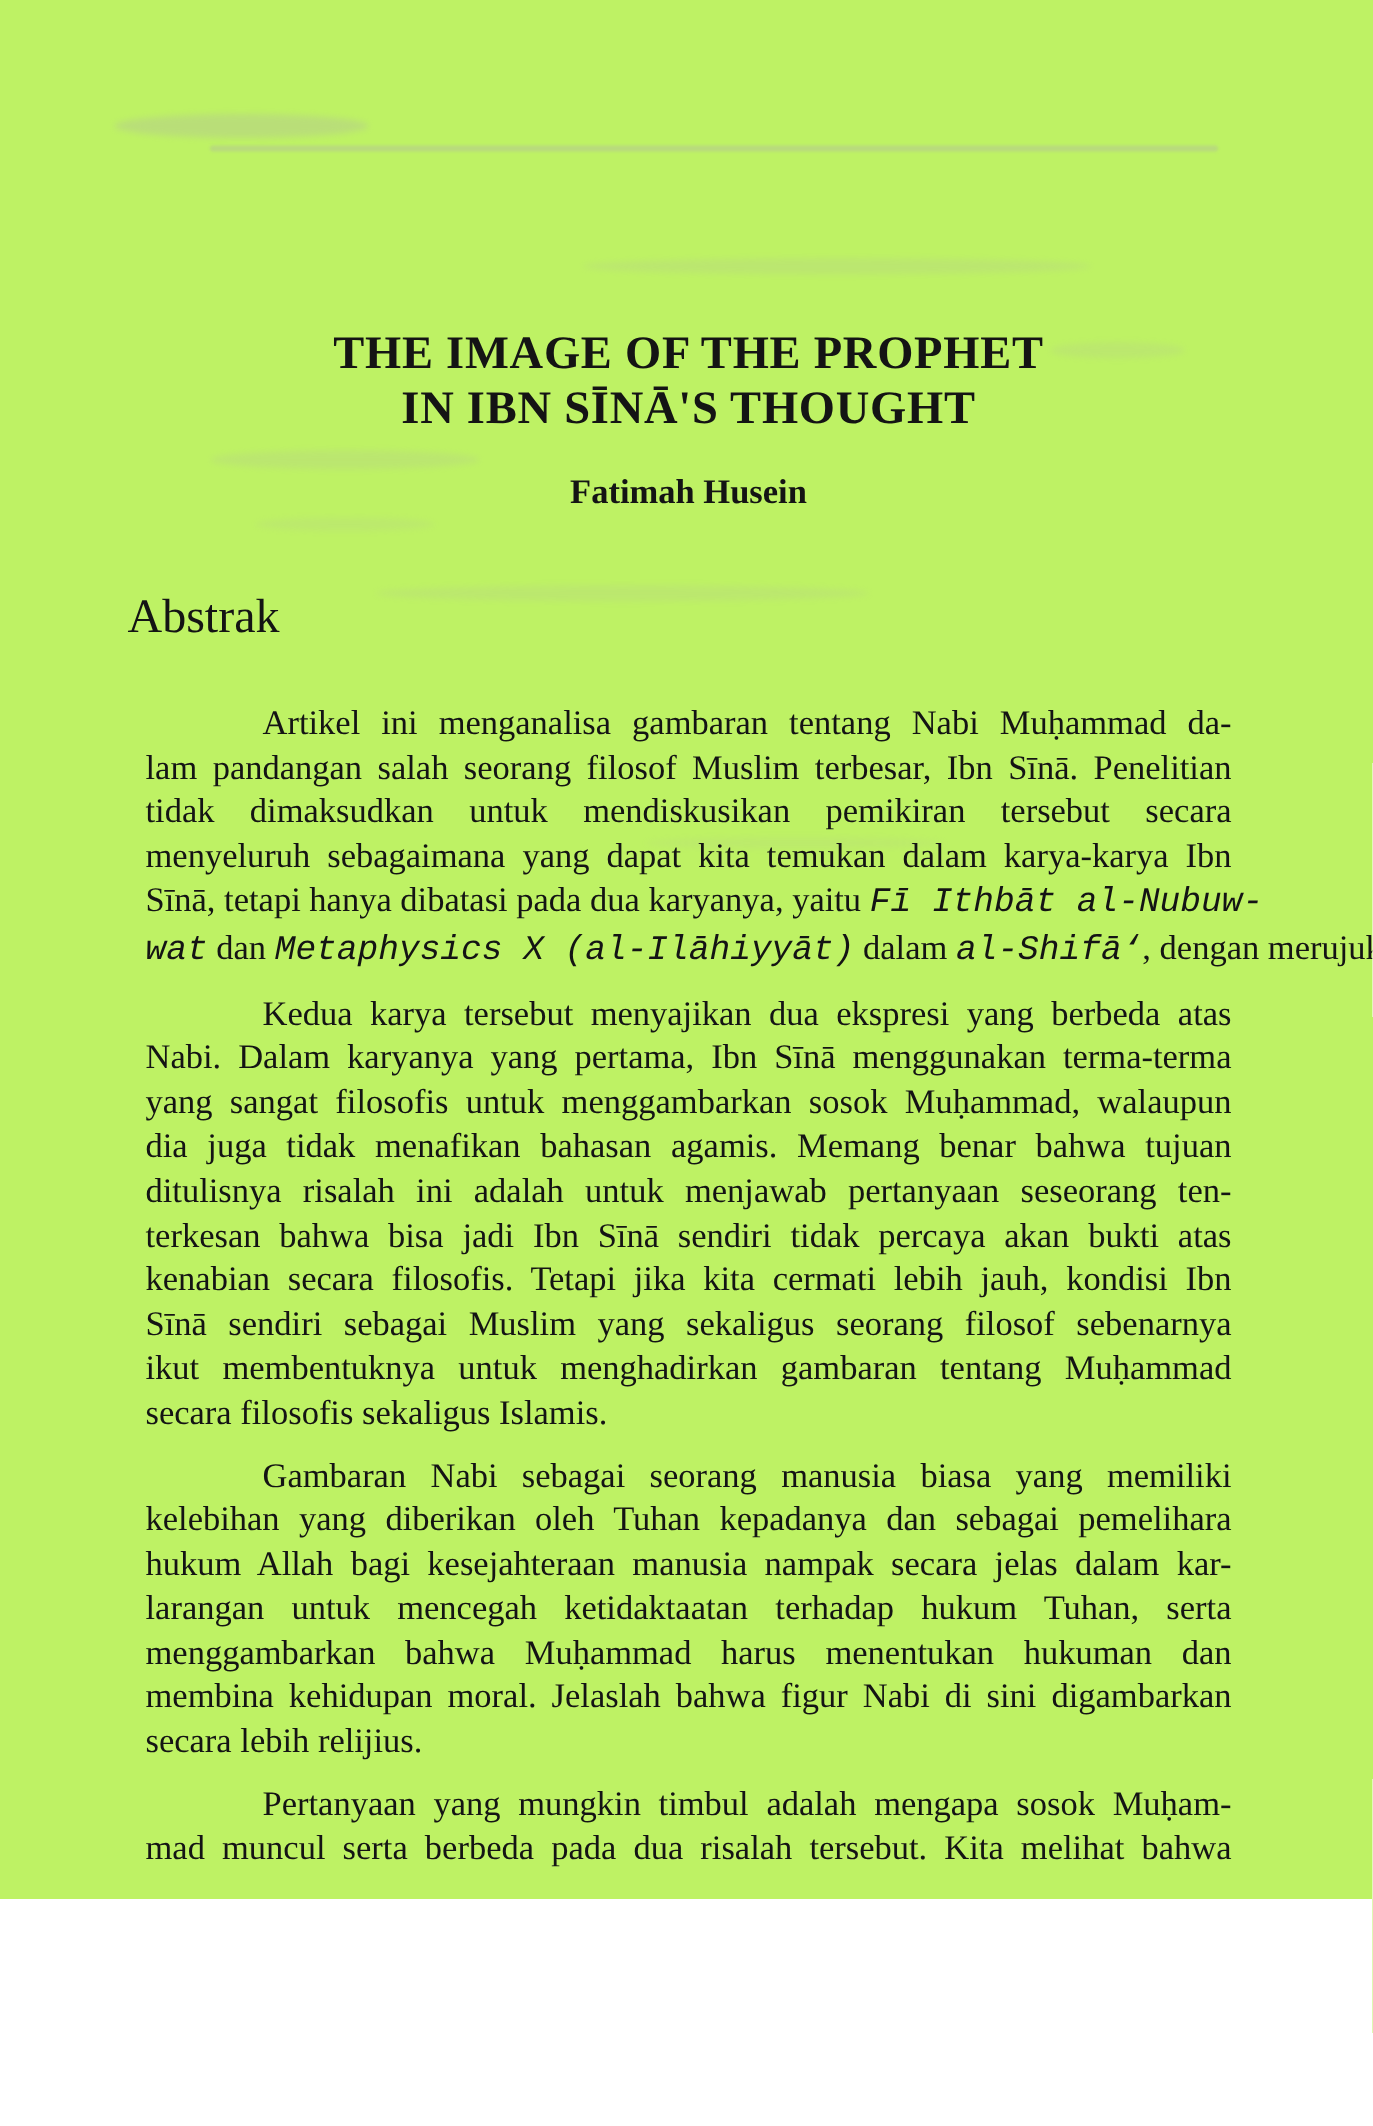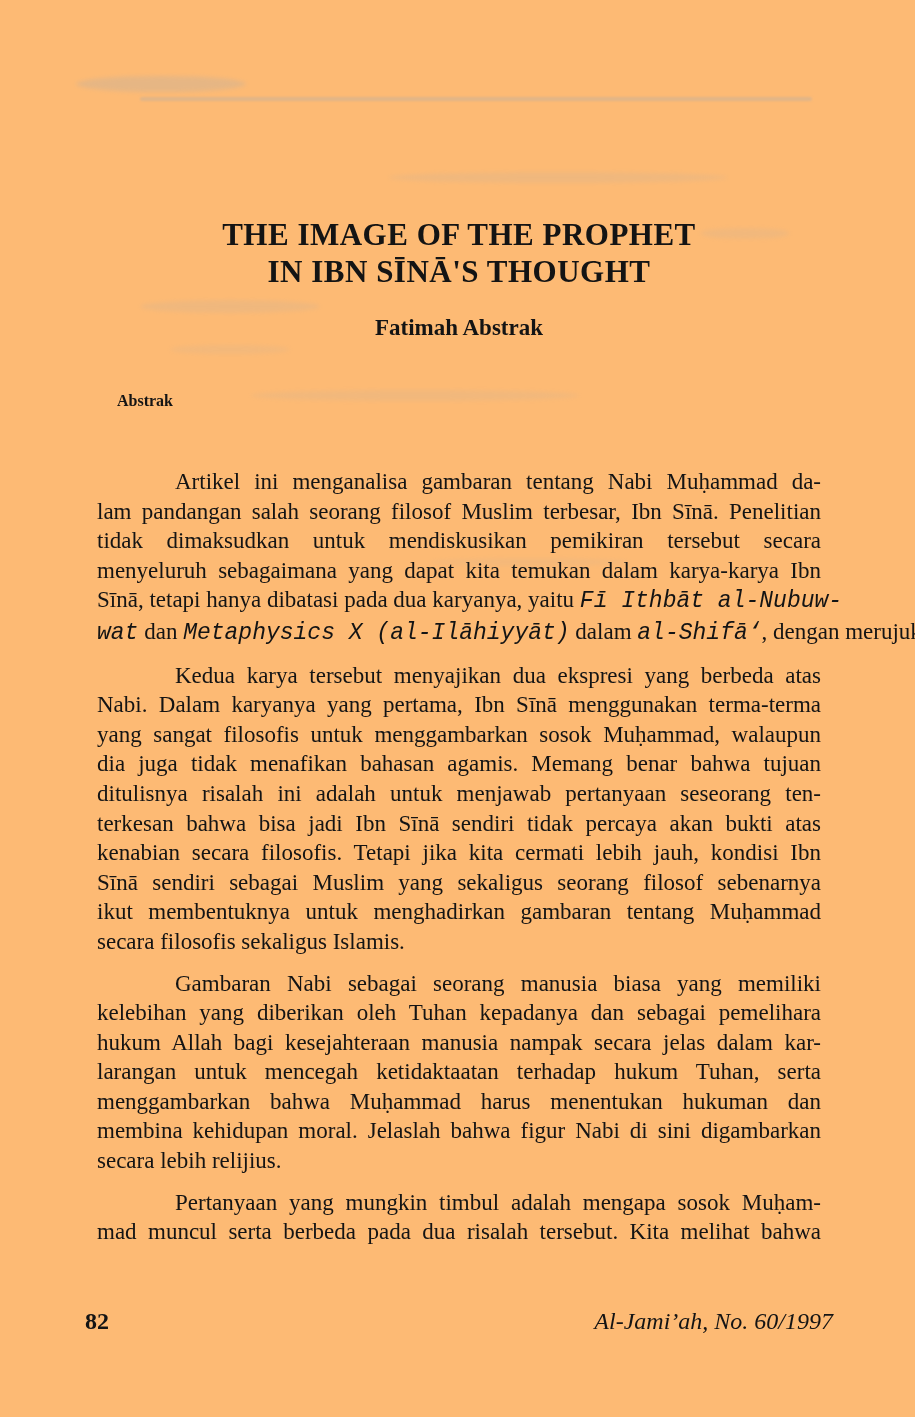--- a/index.html
+++ b/index.html
@@ -3,22 +3,22 @@
 <meta charset="utf-8">
 <style>
   html, body {
     margin: 0;
     padding: 0;
     background: #ffffff;
   }
   .page {
     position: relative;
     width: 915px;
-    height: 1417px;
-    background: #fdba74;
+    height: 1266px;
+    background: #bef264;
     overflow: hidden;
     font-family: "Liberation Serif", "DejaVu Serif", serif;
     color: #141414;
   }
   
   .artifact {
     position: absolute;
     background: #adadad;
     filter: blur(2px);
     border-radius: 50%;
@@ -53,23 +53,22 @@
     width: 748px;
     top: 315px;
     text-align: center;
     font-size: 23px;
     font-weight: bold;
   }
   .section-heading {
     position: absolute;
     left: 85px;
     top: 392px;
-    font-size: 16px;
-    font-weight: bold;
-    margin-left: 32px;
+    font-size: 32px;
+    font-weight: normal;
   }
   .abstract {
     position: absolute;
     left: 85px;
     top: 455px;
     width: 748px;
     font-size: 23px;
   }
   .para { margin: 12px; }
   .line {
@@ -115,21 +114,21 @@
   <div class="artifact a5"></div>
   <div class="artifact a6"></div>
   <div class="artifact a7"></div>
   <div class="artifact a8"></div>
 
   <div class="title-block">
     <div class="title-line">THE IMAGE OF THE PROPHET</div>
     <div class="title-line">IN IBN SĪNĀ'S THOUGHT</div>
   </div>
 
-  <div class="author">Fatimah Abstrak</div>
+  <div class="author">Fatimah Husein</div>
 
   <div class="section-heading">Abstrak</div>
 
   <div class="abstract">
       <div class="para">
         <div class="line indent"><span>Artikel ini menganalisa gambaran tentang Nabi Muḥammad da-</span></div>
         <div class="line"><span>lam pandangan salah seorang filosof Muslim terbesar, Ibn Sīnā. Penelitian</span></div>
         <div class="line"><span>tidak dimaksudkan untuk mendiskusikan pemikiran tersebut secara</span></div>
         <div class="line"><span>menyeluruh sebagaimana yang dapat kita temukan dalam karya-karya Ibn</span></div>
         <div class="line"><span>Sīnā, tetapi hanya dibatasi pada dua karyanya, yaitu </span><span class="it">Fī Ithbāt al-Nubuw-</span></div>

